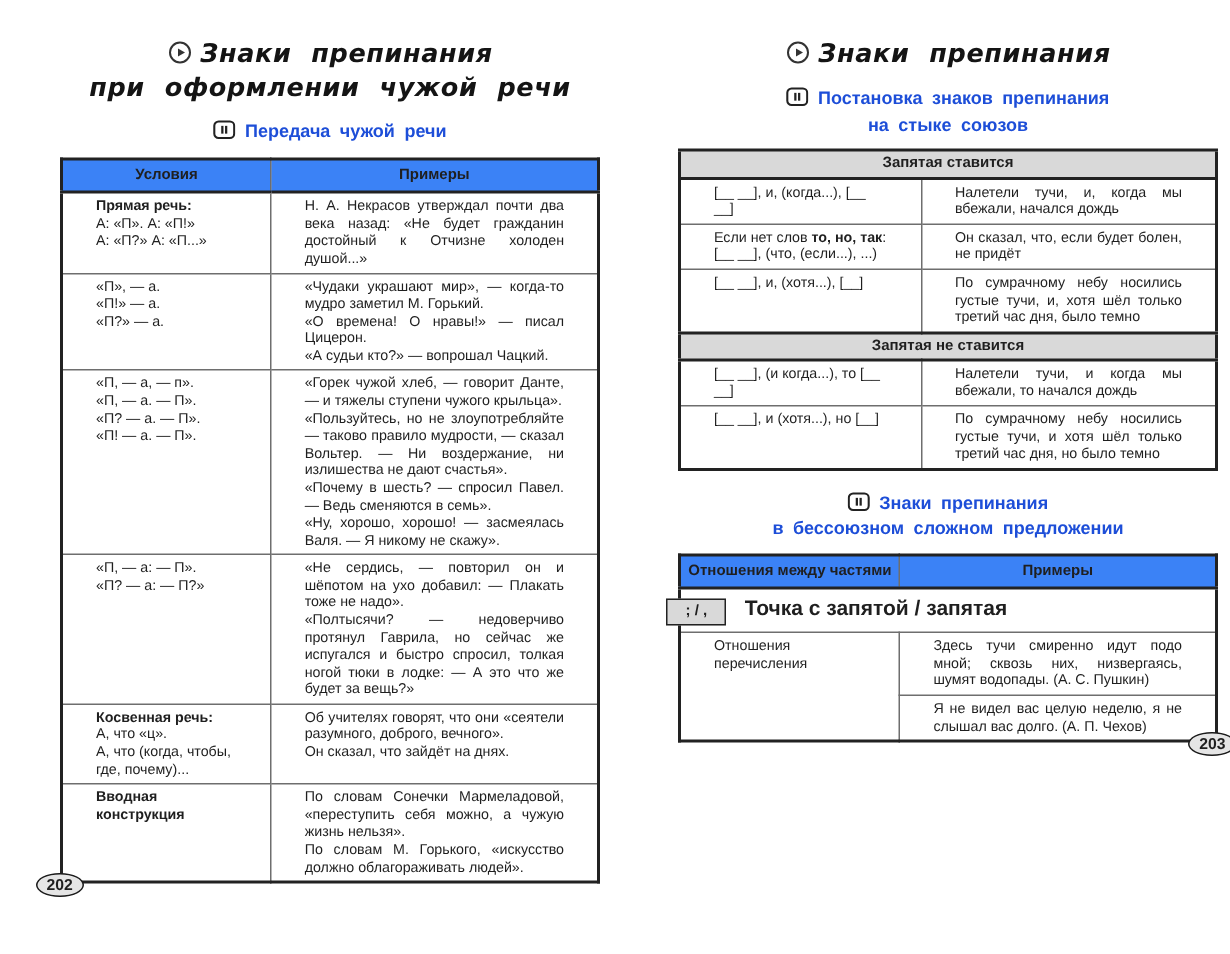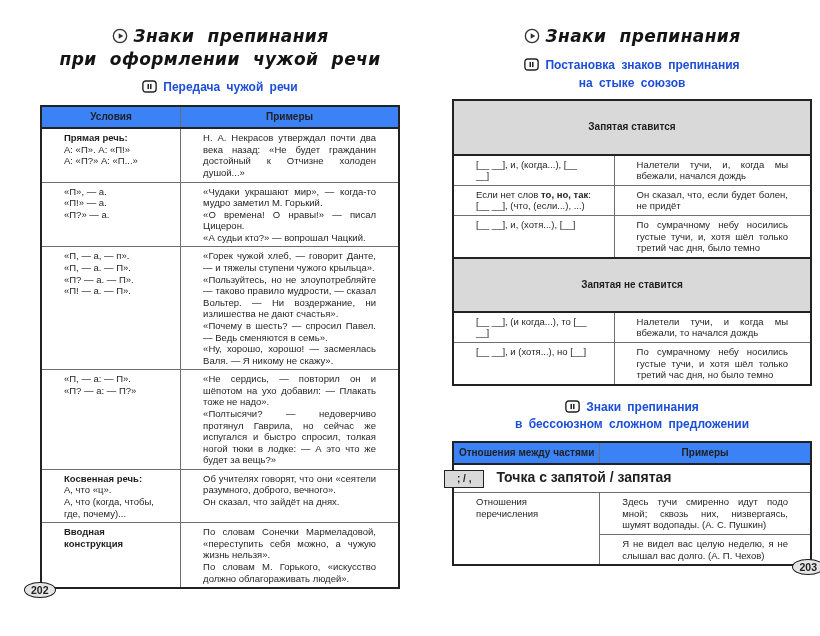--- a/index.html
+++ b/index.html
@@ -23,21 +23,21 @@
   
   table{border-collapse:collapse;width:100%;table-layout:fixed;
         font-size:9.5px;line-height:1.22;}
   .tbl-wrap{position:relative;}
   td,th{border:1px solid #6e6e6e;vertical-align:top;padding:3px 22px;}
   table{border:2px solid #222;}
   th{background:#3b82f6;font-size:10px;text-align:center;
      border-bottom:2px solid #222;padding:4px 3px;}
   .band td{background:#d9d9d9;font-weight:bold;text-align:center;
      font-size:10px;border-top:2px solid #222;border-bottom:2px solid #222;
-     padding:20px;}
+     padding:2px;}
   .cell-multiline{white-space:pre-line;}
   .cond-title{font-weight:bold;display:block;}
   .ex-cell{text-align:justify;}
   .b{font-weight:bold;}
 
   .col-cond-l{width:39%;}
   .col-cond-r1{width:45%;}
   .col-cond-r2{width:41%;}
 
   

